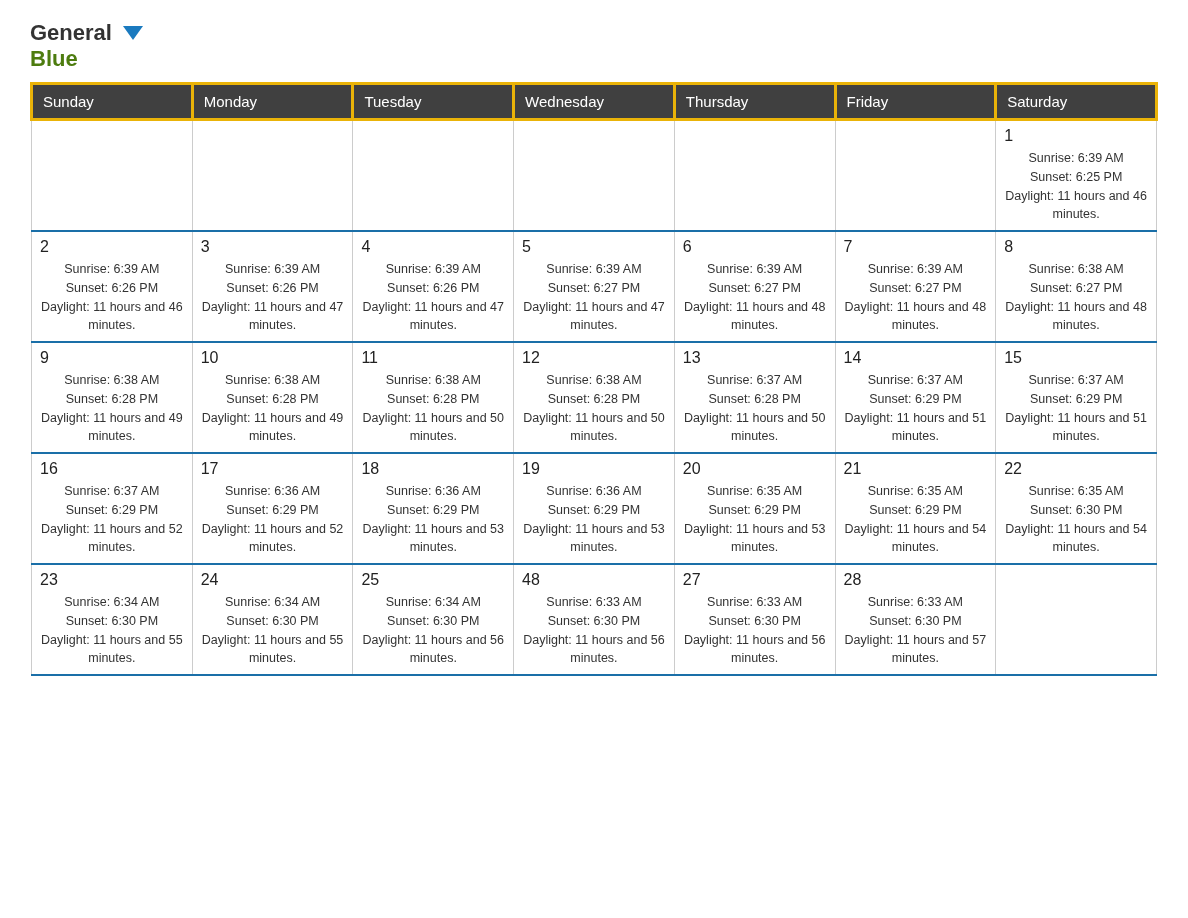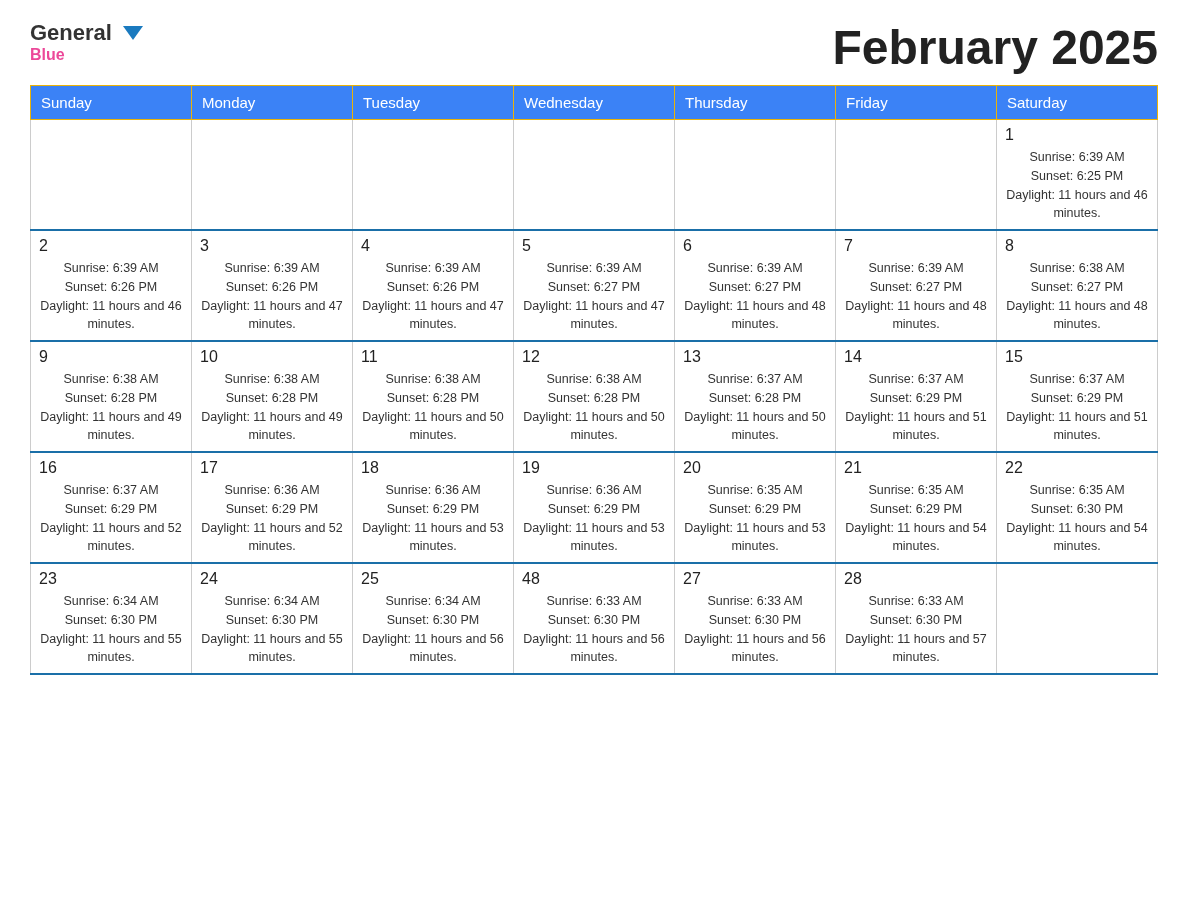--- a/index.html
+++ b/index.html
@@ -30,23 +30,23 @@
     }
     .logo-arrow {
       width: 0;
       height: 0;
       border-left: 10px solid transparent;
       border-right: 10px solid transparent;
       border-top: 14px solid #1a7abf;
       margin-left: 2px;
     }
     .logo-blue {
-      font-size: 16px;
+      font-size: 22px;
       font-weight: bold;
-      color: #ec4899;
+      color: #4d7c0f;
     }
     .title-section {
       text-align: right;
     }
     .title-section h1 {
       font-size: 48px;
       font-weight: bold;
       color: #222;
     }
     .title-section h2 {
@@ -54,27 +54,27 @@
       font-weight: normal;
       color: #555;
       margin-top: 4px;
     }
     .calendar {
       width: 100%;
       border-collapse: collapse;
       margin-top: 10px;
     }
     .calendar thead tr th {
-      background-color: #3b82f6;
+      background-color: #404040;
       color: #fff;
       padding: 8px 10px;
       text-align: left;
       font-size: 15px;
       font-weight: normal;
-      border: 1px solid #eab308;
+      border: 3px solid #eab308;
       margin-left: 28px;
     }
     .calendar tbody tr td {
       vertical-align: top;
       padding: 6px 8px;
       border: 1px solid #ccc;
       width: calc(100% / 7);
       min-height: 100px;
       font-size: 13px;
       color: #333;
@@ -105,21 +105,20 @@
 
 <div class="header">
   <div class="logo">
     <div class="logo-general">
       <span>General</span>
       <div class="logo-arrow"></div>
     </div>
     <div class="logo-blue">Blue</div>
   </div>
   <div class="title-section">
-    <h1>February 2025</h1>
   </div>
 </div>
 
 <table class="calendar">
   <thead>
     <tr>
     <th>Sunday</th>
         <th>Monday</th>
         <th>Tuesday</th>
         <th>Wednesday</th>

